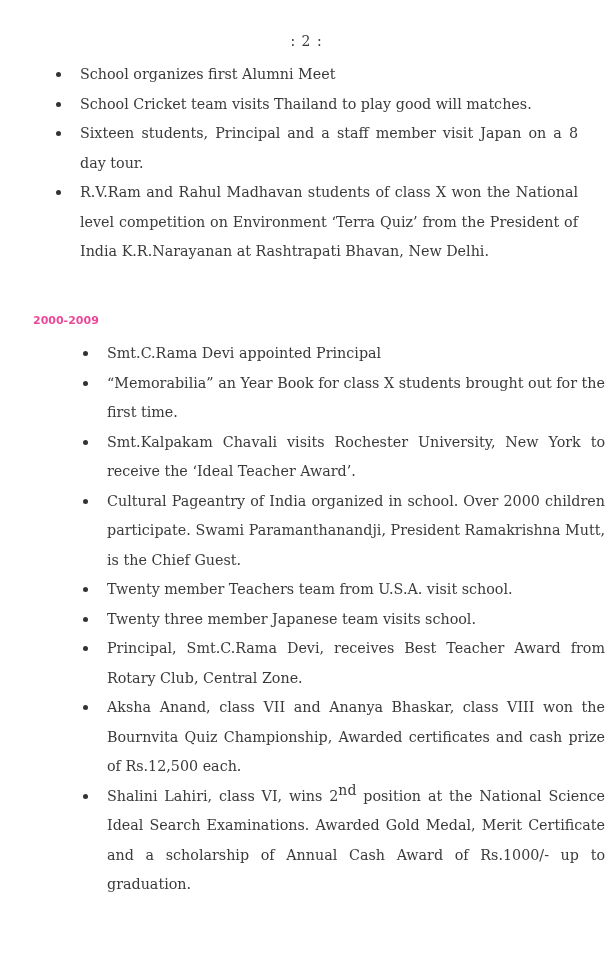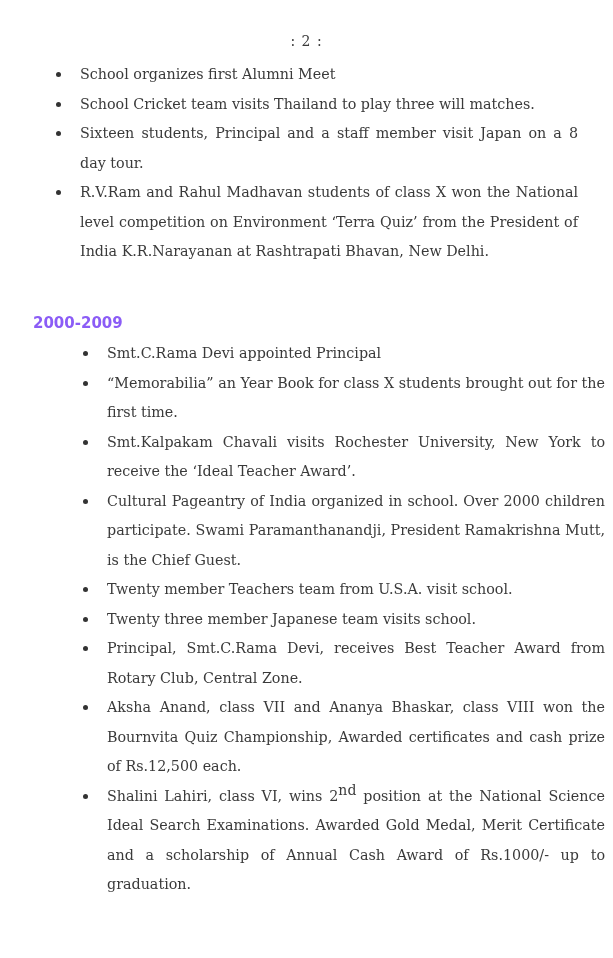--- a/index.html
+++ b/index.html
@@ -20,32 +20,32 @@
   }
   li .bullet {
     position: absolute; left: 56px; top: 12px; width: 5px; height: 5px;
     border-radius: 50%; background: #333;
   }
   #list1 { top: 60px; }
   #list2 { top: 339px; padding-left: 27px; }
   .heading {
     position: absolute; top: 314px; left: 33px;
     font-family: "DejaVu Sans", "Liberation Sans", sans-serif;
-    font-weight: bold; font-size: 15px; color: #8b5cf6; text-align: right;
+    font-weight: bold; font-size: 11px; color: #ec4899; text-align: right;
   }
   sup { font-size: 14px; vertical-align: 6px; line-height: 0; }
 </style>
 </head>
 <body>
 
 <div class="page-num">: 2 :</div>
 
 <ul id="list1">
   <li><span class="bullet"></span><span>School organizes first Alumni Meet</span></li>
-  <li><span class="bullet"></span><span>School Cricket team visits Thailand to play three will matches.</span></li>
+  <li><span class="bullet"></span><span>School Cricket team visits Thailand to play good will matches.</span></li>
   <li><span class="bullet"></span><span>Sixteen students, Principal and a staff member visit Japan on a 8 day tour.</span></li>
   <li><span class="bullet"></span><span>R.V.Ram and Rahul Madhavan students of class X won the National level competition on Environment ‘Terra Quiz’ from the President of India K.R.Narayanan at Rashtrapati Bhavan, New Delhi.</span></li>
 </ul>
 
 <div class="heading">2000-2009</div>
 
 <ul id="list2">
   <li><span class="bullet"></span><span>Smt.C.Rama Devi appointed Principal</span></li>
   <li><span class="bullet"></span><span> “Memorabilia” an Year Book for class X students brought out for the first time.</span></li>
   <li><span class="bullet"></span><span>Smt.Kalpakam Chavali visits Rochester University, New York to receive the ‘Ideal Teacher Award’.</span></li>

